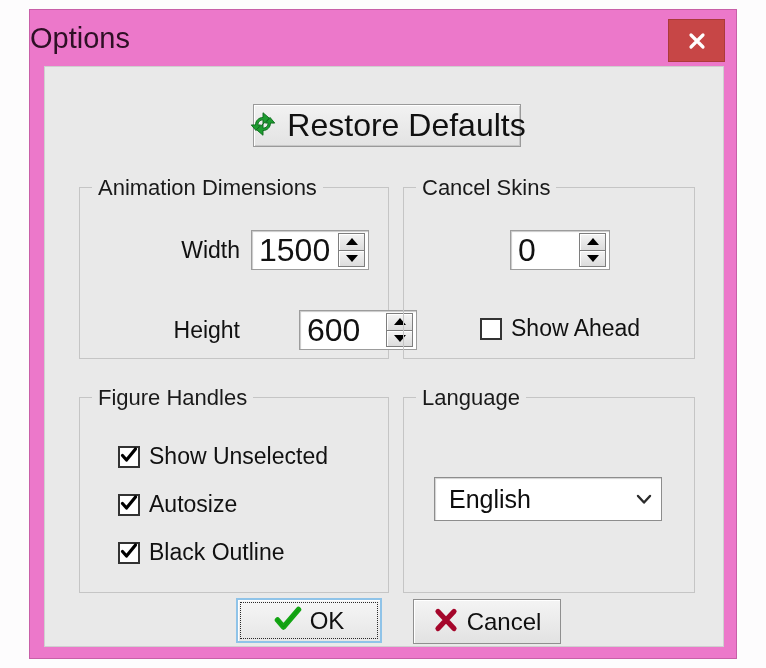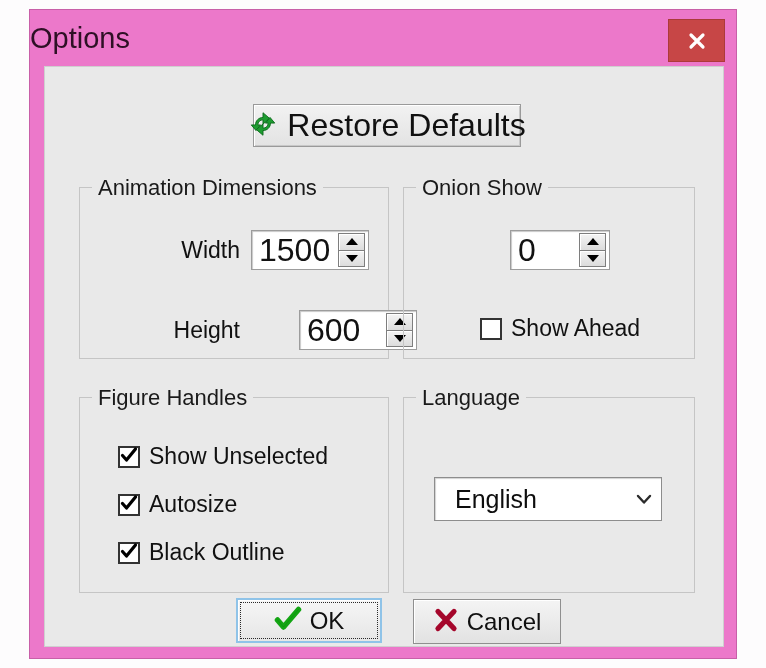--- a/index.html
+++ b/index.html
@@ -224,21 +224,21 @@
     box-shadow: inset 1px 1px 1px rgba(0,0,0,0.18);
     box-sizing: border-box;
     display: flex;
     align-items: center;
     cursor: pointer;
   }
   #language-value {
     flex: 1;
     font-size: 25px;
     color: #0d0d0d;
-    padding-left: 20px;
+    padding-left: 14px;
     white-space: nowrap;
   }
   #language-chevron {
     width: 34px;
     display: flex;
     align-items: center;
     justify-content: center;
   }
 
   
@@ -337,21 +337,21 @@
               </div>
             <div class="spin-btn down">
                 <span class="tri-down"></span>
               </div>
           </div>
         </div>
       </div>
     </div>
 
     <div class="group-box" id="group-onion-skins">
-      <span class="group-title">Onion Show</span>
+      <span class="group-title">Cancel Skins</span>
 
       <div class="spin-row" id="row-onion-count">
         <div class="spin-control">
           <span class="spin-value">0</span>
           <div class="spin-buttons">
             <div class="spin-btn up">
                 <span class="tri-up"></span>
               </div>
             <div class="spin-btn down">
                 <span class="tri-down"></span>

